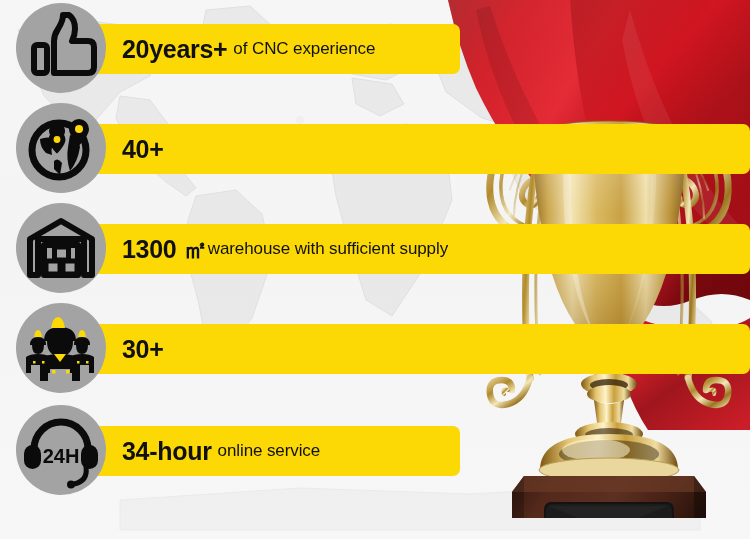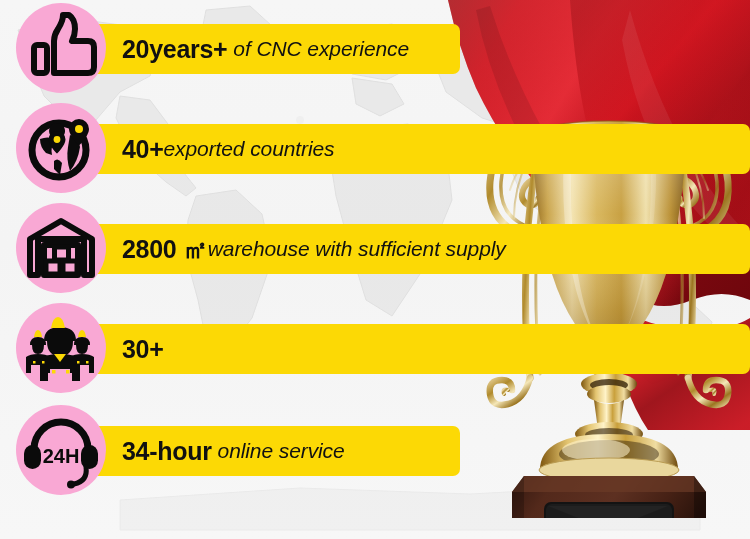--- a/index.html
+++ b/index.html
@@ -53,44 +53,43 @@
     border-top-right-radius: 7px;
     border-bottom-right-radius: 7px;
   }
   .disc {
     position: absolute;
     left: 16px;
     top: 2px;
     width: 90px;
     height: 90px;
     border-radius: 50%;
-    background: #f9a8d4;
+    background: #a3a3a3;
     text-align: center;
   }
   .disc svg { position: absolute; left: 0; top: 0; width: 90px; height: 90px; }
   .label {
     position: absolute;
     left: 122px;
     top: 23px;
     height: 50px;
     display: flex;
     align-items: center;
     white-space: nowrap;
     color: #111111;
   }
   .stat {
     font-size: 25px;
     font-weight: bold;
     letter-spacing: -0.3px;
   }
   .desc {
-    font-size: 21px;
+    font-size: 17px;
     font-weight: normal;
     letter-spacing: -0.1px;
-    font-style: italic;
   }
   .gap { width: 6px; display: inline-block; }
 </style>
 </head>
 <body>
 
 <div id="stage">
 
   <div class="bg-base"></div>
 
@@ -301,41 +300,40 @@
         <path d="M54 32 Q62 34 64 44 Q62 58 54 68 Q50 56 52 44 Z" fill="#0b0b0b"></path>
         <path d="M41 36 a8 8 0 1 1 0.1 0 Z M41 36 L41 50 Z" fill="#0b0b0b"></path>
         <path d="M41 28 a8.5 8.5 0 0 1 8.5 8.5 c0 6 -8.5 14 -8.5 14 s-8.5 -8 -8.5 -14 A8.5 8.5 0 0 1 41 28 Z" fill="#0b0b0b"></path>
         <circle cx="41" cy="36.5" r="3.4" fill="#FCD905"></circle>
         <path d="M63 16 a10 10 0 0 1 10 10 c0 7 -10 16.5 -10 16.5 s-10 -9.5 -10 -16.5 A10 10 0 0 1 63 16 Z" fill="#0b0b0b"></path>
         <circle cx="63" cy="26" r="4" fill="#FCD905"></circle>
       </svg>
     </div>
     <div class="label">
       <span class="stat">40+</span>
-      <span class="desc">exported countries</span>
     </div>
   </div>
 
   <div class="row" style="top:201px">
     <div class="bar" style="width:694px"></div>
     <div class="disc">
       <svg viewBox="0 0 90 90" xmlns="http://www.w3.org/2000/svg">
         <g fill="none" stroke="#0b0b0b" stroke-width="6" stroke-linejoin="round">
           <path d="M14 36 L45 18 L76 36 L76 72 L68 72 L68 36 L22 36 L22 72 L14 72 Z"></path>
           <rect x="28" y="42" width="34" height="30"></rect>
         </g>
         <g fill="none" stroke="#0b0b0b" stroke-width="5">
           <rect x="38.5" y="44" width="14" height="13"></rect>
           <rect x="30" y="58" width="14" height="13"></rect>
           <rect x="47" y="58" width="14" height="13"></rect>
         </g>
       </svg>
     </div>
     <div class="label">
-      <span class="stat">2800 ㎡</span>
+      <span class="stat">1300 ㎡</span>
       <span class="desc">warehouse with sufficient supply</span>
     </div>
   </div>
 
   <div class="row" style="top:301px">
     <div class="bar" style="width:694px"></div>
     <div class="disc">
       <svg viewBox="0 0 90 90" xmlns="http://www.w3.org/2000/svg">
         <g fill="#0b0b0b">
 

